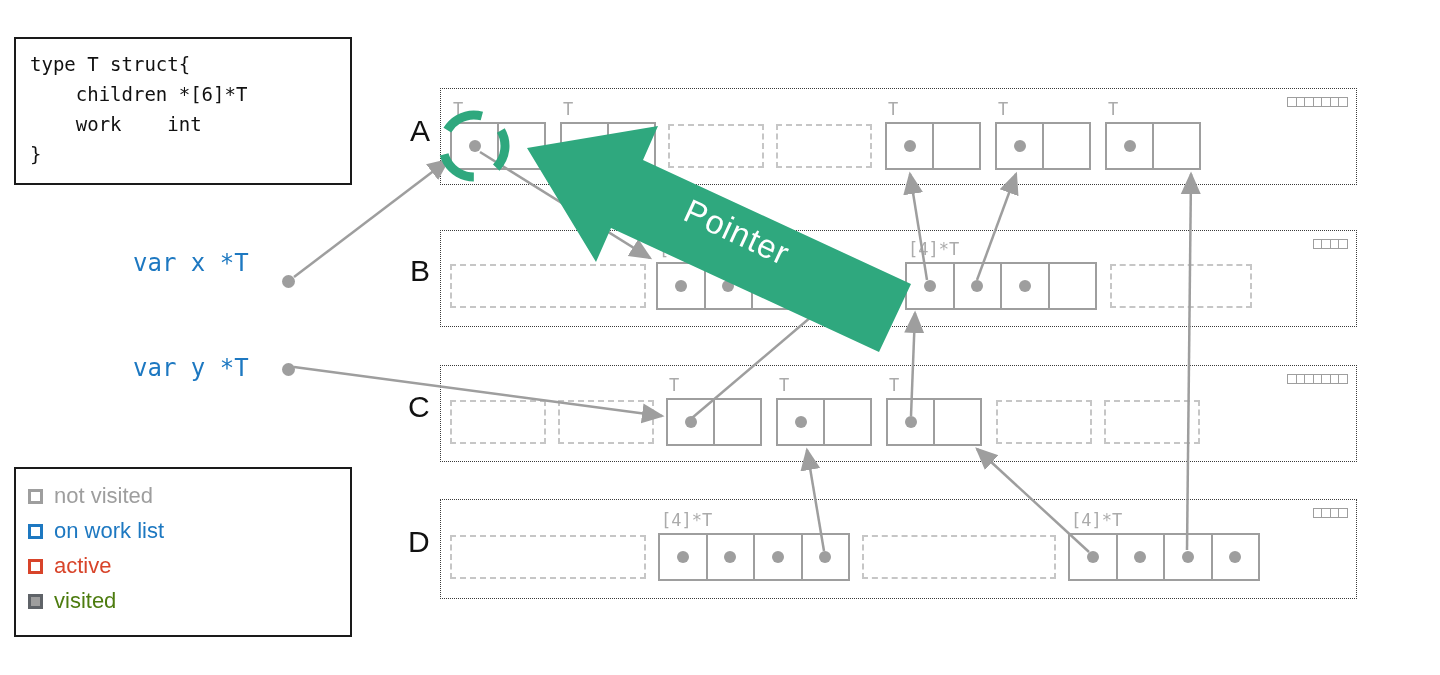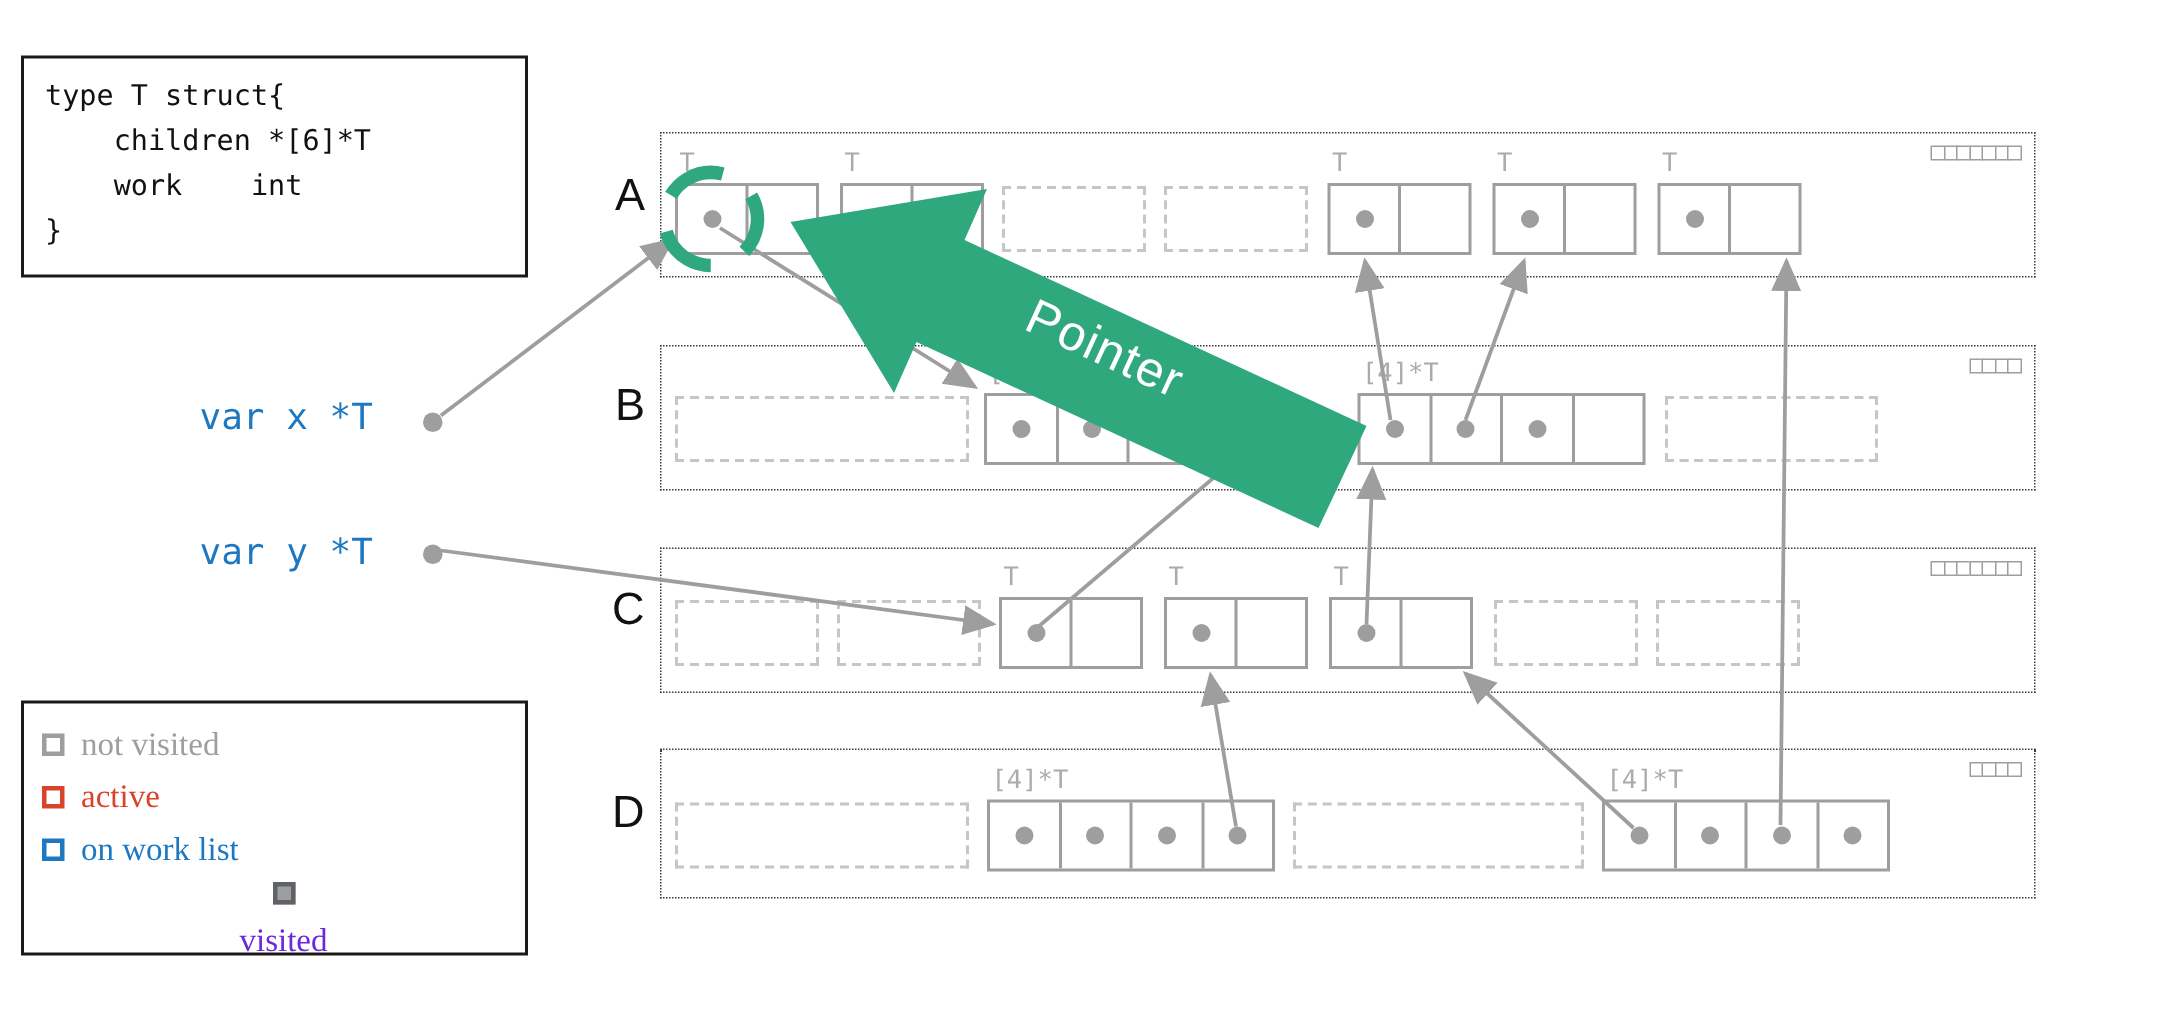--- a/index.html
+++ b/index.html
@@ -22,21 +22,21 @@
     font-size:24px;color:var(--blue);white-space:pre;
   }
   .var-dot{position:absolute;width:13px;height:13px;border-radius:50%;background:var(--gray);}
   .legendbox{
     position:absolute;left:14px;top:467px;width:338px;height:170px;
     border:2.5px solid #1a1a1a;background:#fff;box-sizing:border-box;
     padding:14px 0 0 12px;display:flex;flex-direction:column;gap:9px;
   }
   .legend-item{
     display:flex;align-items:center;gap:11px;
-    font-family:Liberation Serif, serif;font-size:22px;
+    font-family:Liberation Sans, sans-serif;font-size:22px;
   }
   .legend-swatch{width:15px;height:15px;border:3px solid #999;box-sizing:border-box;background:#fff;flex:0 0 auto;}
   #diagram-layer{position:absolute;inset:0;}
   .span-rect{position:absolute;border:1.6px dotted #3a3a3a;background:#fff;box-sizing:border-box;}
   .row-label{position:absolute;font-size:30px;color:#111;}
   .mem-object{position:absolute;display:flex;border:2.5px solid var(--gray);background:#fff;box-sizing:border-box;}
   .mem-cell{flex:1;display:flex;align-items:center;justify-content:center;border-right:2.5px solid var(--gray);}
   .mem-cell:last-child{border-right:none;}
   .dot{width:12px;height:12px;border-radius:50%;background:var(--gray);}
   .free-slot{position:absolute;border:2px dashed var(--free);background:#fff;box-sizing:border-box;}
@@ -54,21 +54,21 @@
 
 <div class="canvas" style="--gray: #9e9e9e; --free: #c6c6c6; --typec: #ababab; --blue: #1d78c1;">
 
   <div class="codebox">
     <div class="codeline">type T struct{</div>
     <div class="codeline">    children *[6]*T</div>
     <div class="codeline">    work    int</div>
     <div class="codeline">}</div>
   </div>
 
-  <div class="var-label" style="left: 133px; top: 264px;">var x *T</div>
+  <div class="var-label" style="left: 133px; top: 249px;">var x *T</div>
   <div class="var-dot" style="left: 282px; top: 275px;"></div>
   <div class="var-label" style="left: 133px; top: 354px;">var y *T</div>
   <div class="var-dot" style="left: 282px; top: 363px;"></div>
 
   <div id="diagram-layer">
       <div class="span-rect" style="left: 440px; top: 88px; width: 917px; height: 97px;"></div>
       <div class="row-label" style="left: 410px; top: 114px;">A</div>
       <div class="mem-object" style="left: 450px; top: 122px; width: 96px; height: 48px;">
         <div class="mem-cell">
           <div class="dot"></div>
@@ -229,29 +229,29 @@
         <div class="bitmap-cell"></div>
         <div class="bitmap-cell"></div>
       </div>
     </div>
 
   <div class="legendbox">
     <div class="legend-item" style="color: rgb(158, 158, 158);">
       <span class="legend-swatch" style="border-color: rgb(158, 158, 158); background: rgb(255, 255, 255);"></span>
       <span>not visited</span>
     </div>
+    <div class="legend-item" style="color: rgb(29, 120, 193);">
+      <span class="legend-swatch" style="border-color: rgb(29, 120, 193); background: rgb(255, 255, 255);"></span>
+      <span>on work list</span>
+    </div>
     <div class="legend-item" style="color: rgb(216, 68, 42);">
       <span class="legend-swatch" style="border-color: rgb(216, 68, 42); background: rgb(255, 255, 255);"></span>
       <span>active</span>
     </div>
-    <div class="legend-item" style="color: rgb(29, 120, 193);">
-      <span class="legend-swatch" style="border-color: rgb(29, 120, 193); background: rgb(255, 255, 255);"></span>
-      <span>on work list</span>
-    </div>
-    <div class="legend-item" style="color: #6d28d9; flex-direction: column;">
+    <div class="legend-item" style="color: #4d7c0f;">
       <span class="legend-swatch" style="border-color: rgb(95, 99, 104); background: rgb(158, 158, 158);"></span>
       <span>visited</span>
     </div>
   </div>
 
   <svg id="arrow-layer" class="arrow-layer" width="1440" height="675" viewBox="0 0 1440 675">
     <defs>
       <marker id="ah" markerWidth="10" markerHeight="9" refX="8" refY="4.5" orient="auto">
         <polygon points="0,0.5 9,4.5 0,8.5" fill="#9e9e9e"></polygon>
       </marker>

